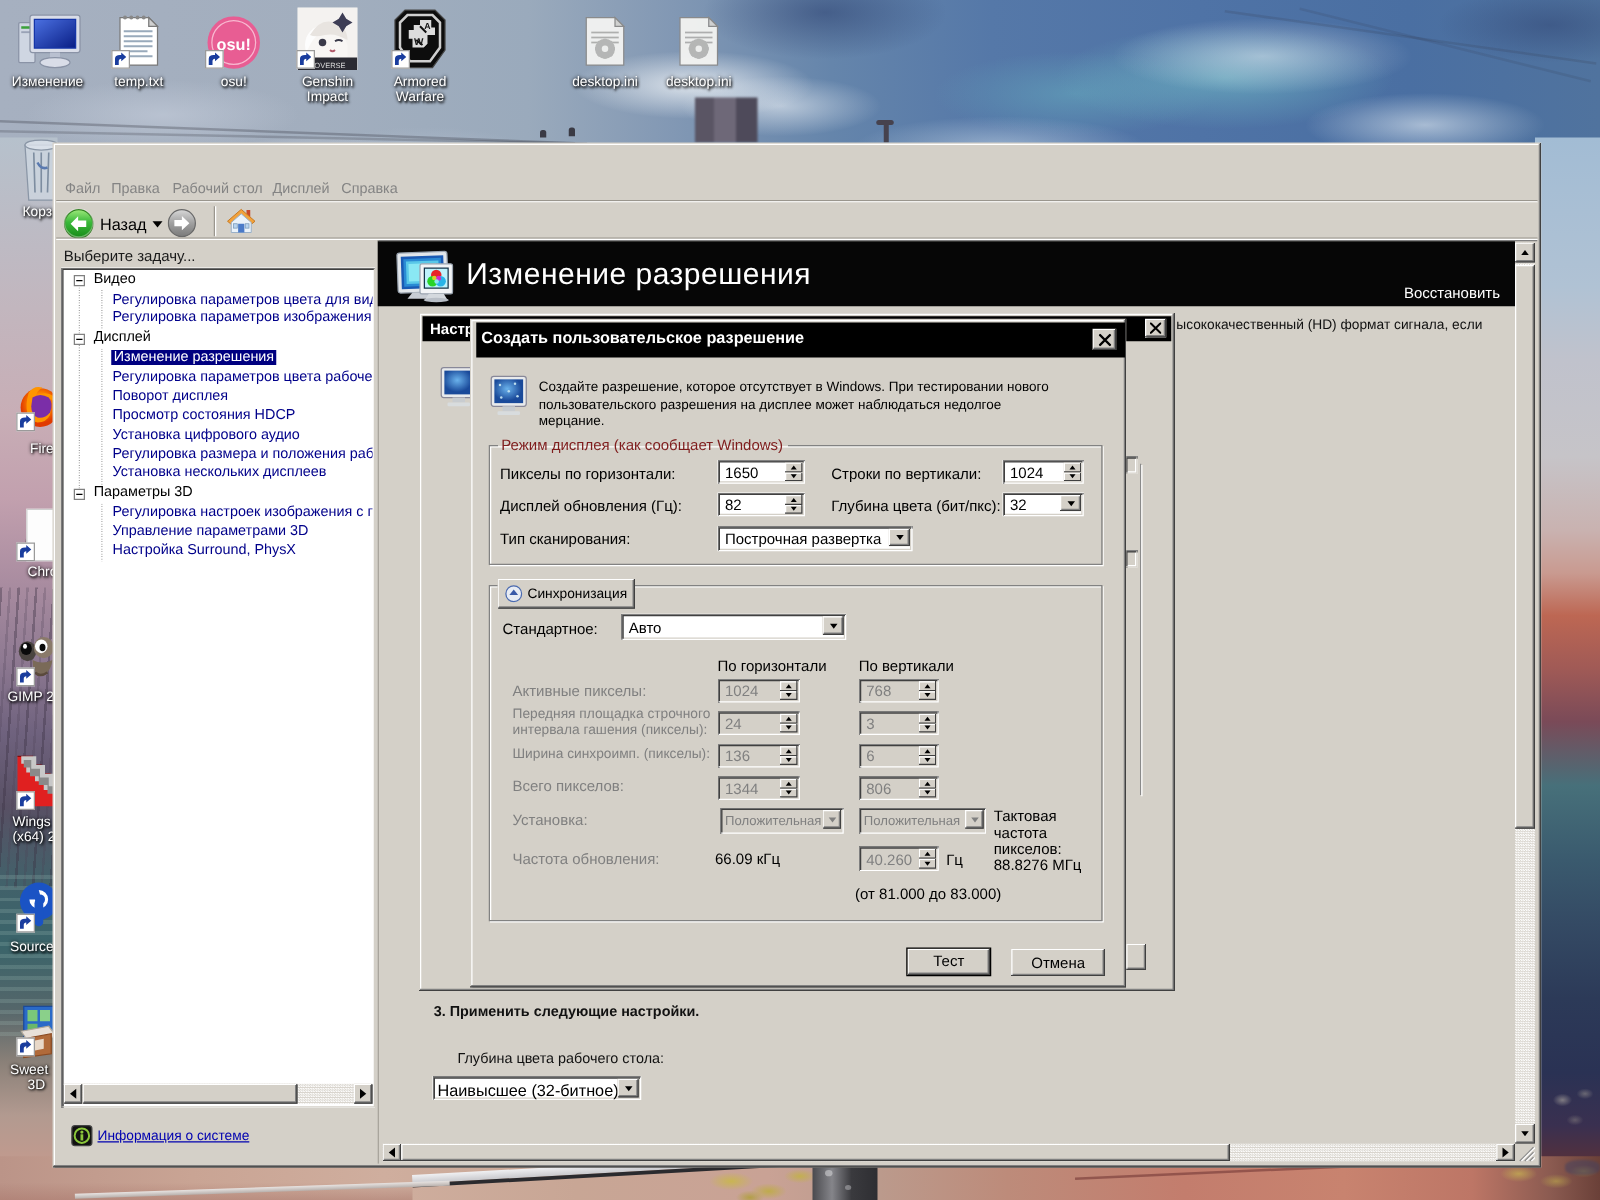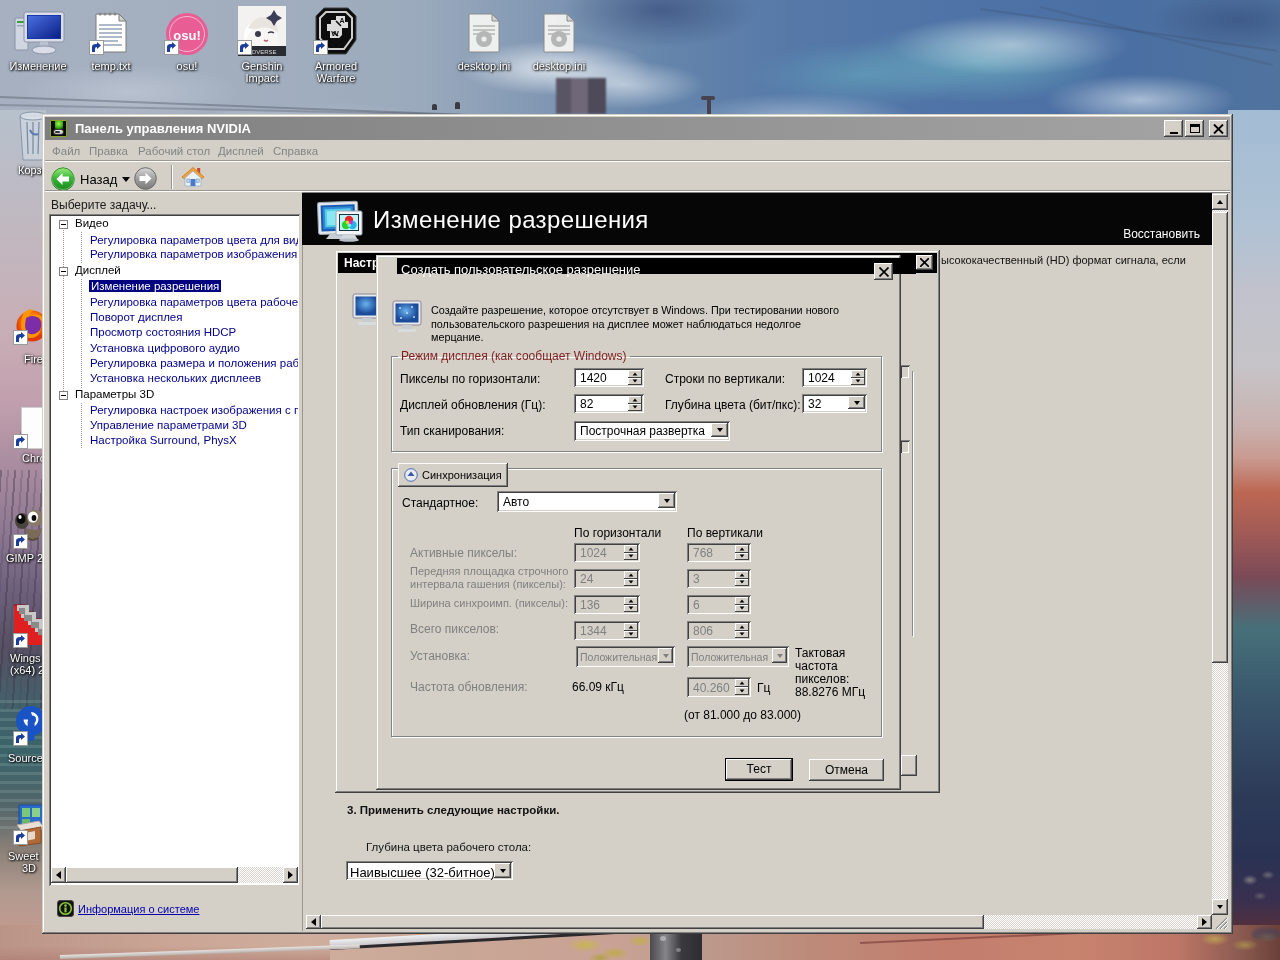--- a/index.html
+++ b/index.html
@@ -291,39 +291,20 @@
     </svg>
   </div>
   <div class="a" style="left:13px;top:830px;width:15px;height:15px;background:#fff;border:1px solid #9a9a9a"><svg width="13" height="13">
         <path d="M2 11 L2 6 Q2 3 6 3 L7 3 L7 1 L11 4.5 L7 8 L7 6 Q5 6 5 8 L5 11 Z" fill="#1a3d9e"></path>
       </svg></div>
   <div class="a lbl" style="left:2px;top:850px;width:60px;text-align:left;padding-left:6px">Sweet<br><span style="padding-left:14px">3D</span></div>
 </div>
 
 <div id="win" class="a" style="left:42px;top:114px;width:1191px;height:820px;background:#d4d0c8;box-shadow:inset -1px -1px 0 #404040,inset 1px 1px 0 #d4d0c8,inset -2px -2px 0 #808080,inset 2px 2px 0 #fff">
 
-  <div class="a" style="left:3px;top:3px;width:1185px;height:23px;background:linear-gradient(90deg,#7f7f7f,#a4a4a4);display:flex;align-items:center">
-    <div class="a" style="left:5px;top:3px;width:17px;height:17px;background:#0a0a0a;border:1px solid #8aa826;border-radius:1px">
-      <div class="a" style="left:4px;top:0px;width:8px;height:8px;background:radial-gradient(circle at 45% 35%,#9aff4a,#3aaa12 60%,#0d3a05 95%)"></div>
-      <div class="a" style="left:2px;top:8px;width:11px;height:6px;background:linear-gradient(180deg,#f2f2f2,#b8b8b8);border-radius:3px;border:1px solid #3a3a3a"></div>
-      <div class="a" style="left:4px;top:10px;width:5px;height:2px;background:#333;border-radius:1px"></div>
-    </div>
-    <div style="margin-left:30px;color:#fff;font-weight:bold;font-size:13px">Панель управления NVIDIA</div>
-    <div class="a btn ctr" style="left:1119px;top:3px;width:19px;height:17px">
-        <div style="width:8px;height:2px;background:#000;margin-top:9px"></div>
-      </div>
-    <div class="a btn ctr" style="left:1140px;top:3px;width:19px;height:17px">
-        <div style="width:10px;height:9px;border:1.5px solid #000;border-top-width:3px;background:transparent"></div>
-      </div>
-    <div class="a btn ctr" style="left:1164px;top:3px;width:19px;height:17px">
-        <svg width="11" height="10" viewBox="0 0 11 10">
-          <path d="M1 0.5 L10 9.5 M10 0.5 L1 9.5" stroke="#000" stroke-width="1.9"></path>
-        </svg>
-      </div>
-  </div>
 
   <div class="a" style="left:3px;top:26px;width:1185px;height:20px;background:#d4d0c8;color:#848484;font-size:11.5px">
     <span class="a" style="left:7px;top:5px">Файл</span>
     <span class="a" style="left:44px;top:5px">Правка</span>
     <span class="a" style="left:93px;top:5px">Рабочий стол</span>
     <span class="a" style="left:173px;top:5px">Дисплей</span>
     <span class="a" style="left:228px;top:5px">Справка</span>
   </div>
   <div class="a" style="left:3px;top:46px;width:1185px;height:1px;background:#9a968e"></div>
   <div class="a" style="left:3px;top:47px;width:1185px;height:1px;background:#fff"></div>
@@ -520,21 +501,21 @@
       </defs>
   </svg>
   <div class="a" style="left:577px;top:121px;width:1px;height:265px;background:#8a8a8a"></div>
   <div class="a" style="left:578px;top:122px;width:1px;height:265px;background:#fff"></div>
   <div class="a skg ctr" style="left:565px;top:115px;width:10px;height:14px"></div>
   <div class="a skg ctr" style="left:565px;top:190px;width:10px;height:14px"></div>
   <div class="a btn" style="left:566px;top:505px;width:16px;height:21px"></div>
 </div>
 
 <div id="dlg" class="a" style="left:376px;top:255px;width:525px;height:535px;background:#d4d0c8;box-shadow:inset -1px -1px 0 #404040,inset 1px 1px 0 #d4d0c8,inset -2px -2px 0 #808080,inset 2px 2px 0 #fff;font-size:12px">
-  <div class="a" style="left:21px;top:3px;width:519px;height:16px;background:#000;color:#fff;font-weight:normal;font-size:13px;line-height:24px;padding-left:4px">Создать пользовательское разрешение</div>
+  <div class="a" style="left:5px;top:3px;width:519px;height:28px;background:#000;color:#fff;font-weight:bold;font-size:13px;line-height:24px;padding-left:4px">Создать пользовательское разрешение</div>
   <div class="a btn ctr" style="left:498px;top:8px;width:19px;height:17px">
       <svg width="10" height="10" viewBox="0 0 10 10">
         <path d="M0.5 0.5 L9.5 9.5 M9.5 0.5 L0.5 9.5" stroke="#000" stroke-width="1.7"></path>
       </svg>
     </div>
   <svg class="a" style="left:16px;top:45px" width="30" height="36" viewBox="0 0 30 36">
     <rect x="1" y="1" width="28" height="24" rx="2" fill="#e8eaec" stroke="#889"></rect>
     <rect x="3.5" y="3.5" width="23" height="19" fill="url(#m4)"></rect>
     <circle cx="8" cy="8" r="1" fill="#bde"></circle>
       <circle cx="20" cy="7" r="1" fill="#bde"></circle>
@@ -550,21 +531,21 @@
         </radialGradient>
       </defs>
   </svg>
   <div class="a" style="left:55px;top:49px;width:470px;line-height:13.5px;color:#000;font-size:10.8px">Создайте разрешение, которое отсутствует в Windows. При тестировании нового<br>пользовательского разрешения на дисплее может наблюдаться недолгое<br>мерцание.</div>
 
   <fieldset class="a" style="left:15px;top:94px;width:491px;height:103px;border:1px solid #828282;box-shadow:inset 1px 1px 0 #fff,1px 1px 0 #fff">
     <legend style="font-size:12px;margin-left:6px;padding:0 3px;color:#7f1d1d">Режим дисплея (как сообщает Windows)</legend>
   </fieldset>
   <div class="a" style="left:24px;top:117px">Пикселы по горизонтали:</div>
   <div class="a fld" style="left:198px;top:113px;width:70px;height:19px">
-      <div class="a" style="left:6px;top:3px">1420</div>
+      <div class="a" style="left:6px;top:3px">1650</div>
     <div class="spin">
         <div>
           <div class="tu" style="transform:scale(.8)"></div>
         </div>
         <div>
           <div class="td" style="transform:scale(.8)"></div>
         </div>
       </div>
     </div>
   <div class="a" style="left:289px;top:117px">Строки по вертикали:</div>

